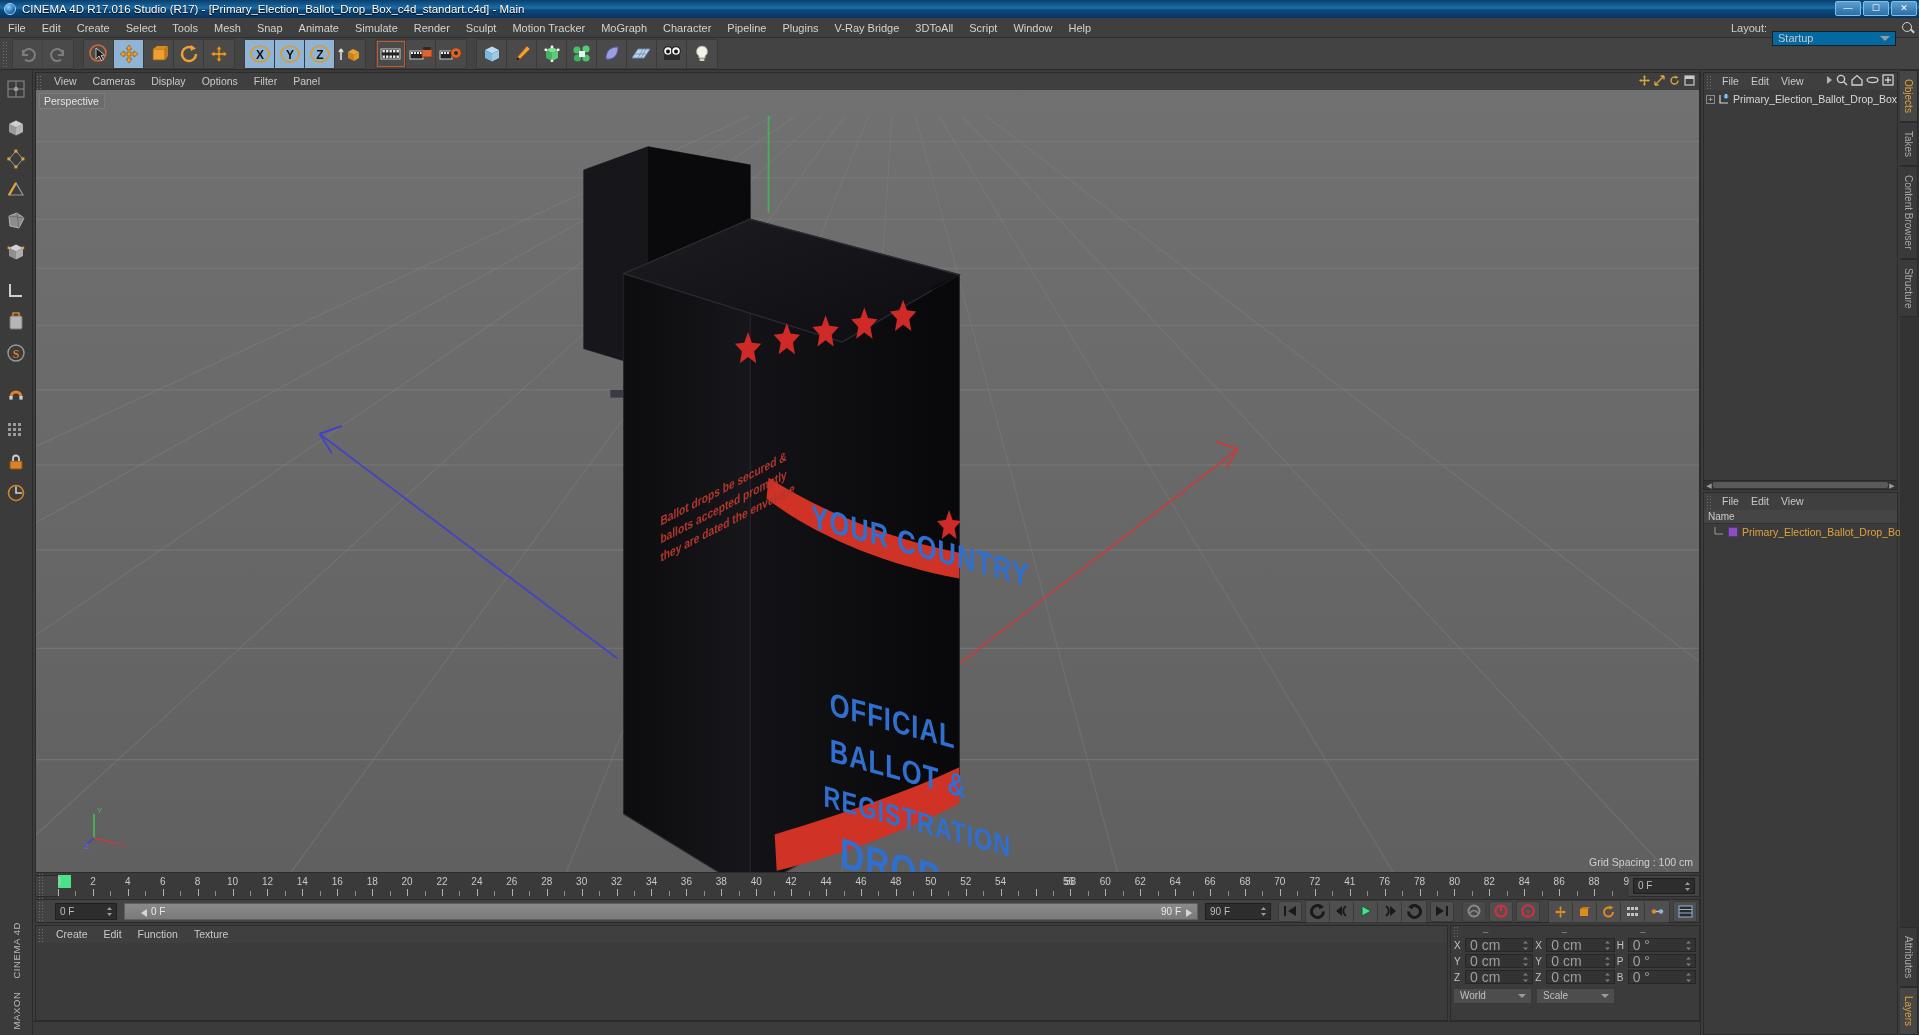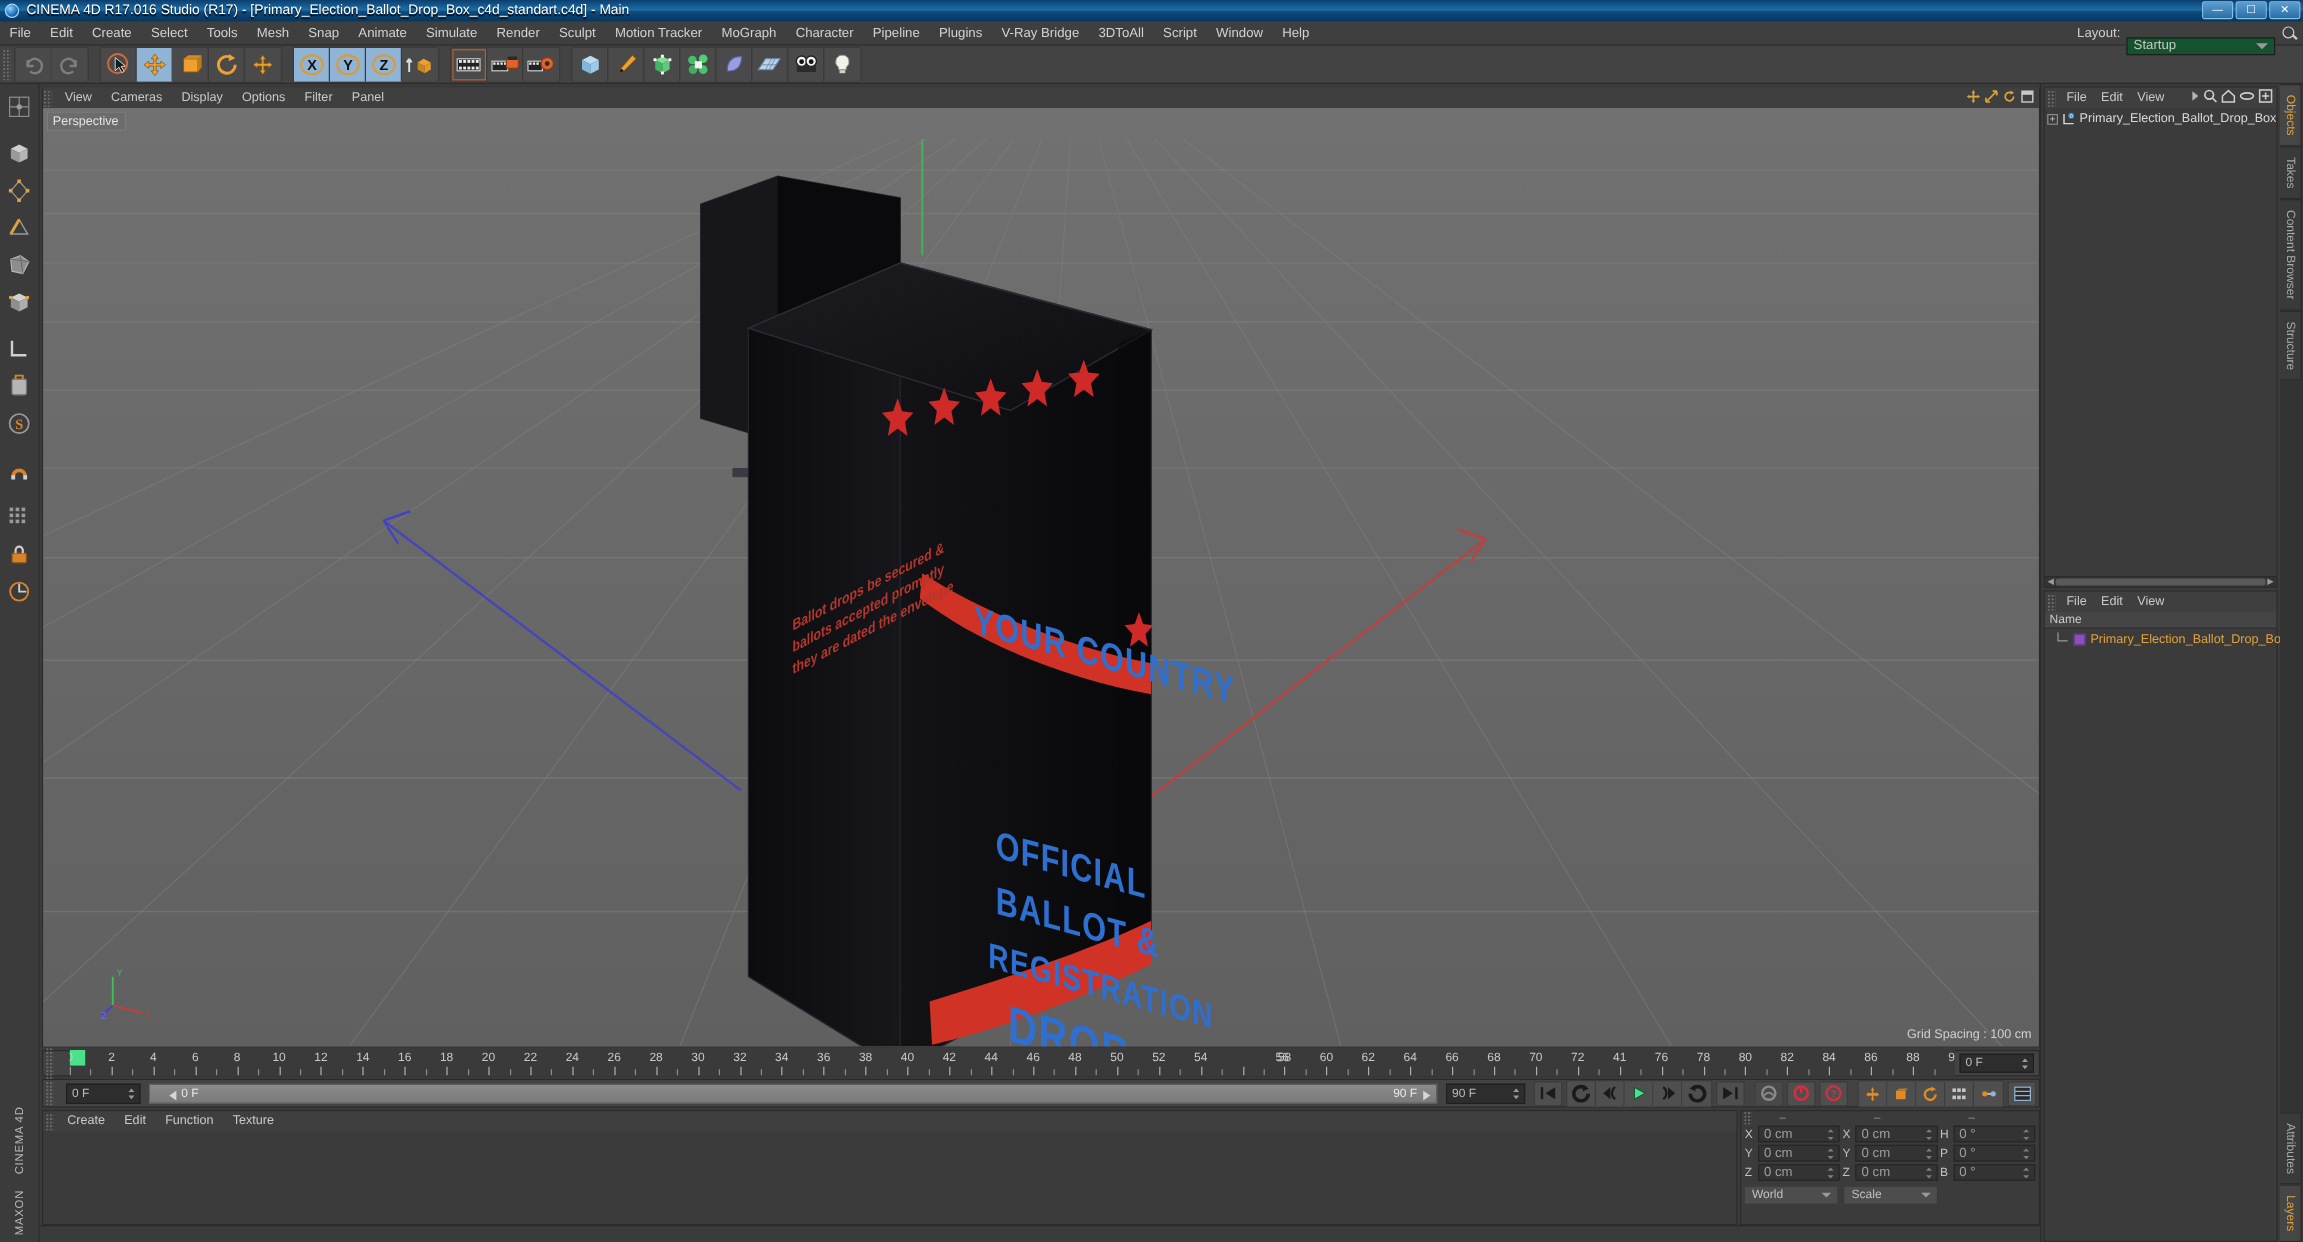--- a/index.html
+++ b/index.html
@@ -26,21 +26,21 @@
   
   .menubar{
     height:20px; background:#3f3f3f; display:flex; align-items:center;
     border-bottom:1px solid #2e2e2e;
     font-size:11px; color:#d2d2d2; position:relative;
   }
   .menu-item{ padding:0 8px; line-height:20px; white-space:nowrap; cursor:default;}
   .layoutbox{ position:absolute; right:4px; top:0; height:20px;
     display:flex; align-items:center; gap:5px; font-size:11px; color:#cfcfcf;}
   .layout-select{
-    width:124px; height:15px; background:#14532d; border:1px solid #1e1e1e;
+    width:124px; height:15px; background:#0369a1; border:1px solid #1e1e1e;
     color:#c8c8c8; font-size:11px; line-height:13px; padding-left:5px;
     display:flex; align-items:center; position:relative;margin-top:20px;}
   .layout-select .caret{ position:absolute; right:5px; top:4px;
     width:0;height:0;border-left:5px solid transparent;border-right:5px solid transparent;
     border-top:5px solid #999;}
   .mag{ width:14px;height:14px; position:relative;}
   .mag::before{content:"";position:absolute;left:1px;top:1px;width:8px;height:8px;
     border:1.5px solid #cfcfcf;border-radius:50%;}
   .mag::after{content:"";position:absolute;left:9px;top:9px;width:5px;height:1.5px;
     background:#cfcfcf;transform:rotate(45deg);}
@@ -145,21 +145,21 @@
 
   .coordmgr{ width:250px; border:1px solid #2b2b2b; background:#3b3b3b;
     display:flex; flex-direction:column;}
   .coord-head{ height:14px; display:flex; align-items:center; font-size:9.5px;
     color:#9a9a9a; gap:0;}
   .coord-head span{ flex:1; text-align:left; padding-left:20px;}
   .coordgrid{ padding:1px 3px; display:flex; flex-direction:column; gap:2px;}
   .crow{ display:flex; gap:2px; align-items:center;}
   .clabel{ width:9px; font-size:10px; color:#c2c2c2; text-align:left;}
   .cfield{ flex:1; height:14px; background:#333; border:1px solid #262626;
-    color:#9e9e9e; font-size:11px; line-height:12px; padding-left:4px; position:relative;
+    color:#9e9e9e; font-size:14px; line-height:12px; padding-left:4px; position:relative;
     min-width:0;}
   .crow-bottom{ display:flex; gap:4px; margin-top:3px; padding:0 2px 2px;}
   .cselect{ flex:1; height:16px; background:#4d4d4d; border:1px solid #3a3a3a;
     color:#c0c0c0; font-size:10px; line-height:14px; padding-left:6px; position:relative;}
   .cselect .caret{ position:absolute; right:5px; top:5px;
     width:0;height:0;border-left:4px solid transparent;border-right:4px solid transparent;
     border-top:4px solid #9a9a9a;}
   .applybtn{ width:78px; height:16px; border-radius:8px;
     background:linear-gradient(to bottom,#6e6e6e,#545454);
     border:1px solid #7d7d7d; color:#e6e6e6; font-size:10px; line-height:14px;

